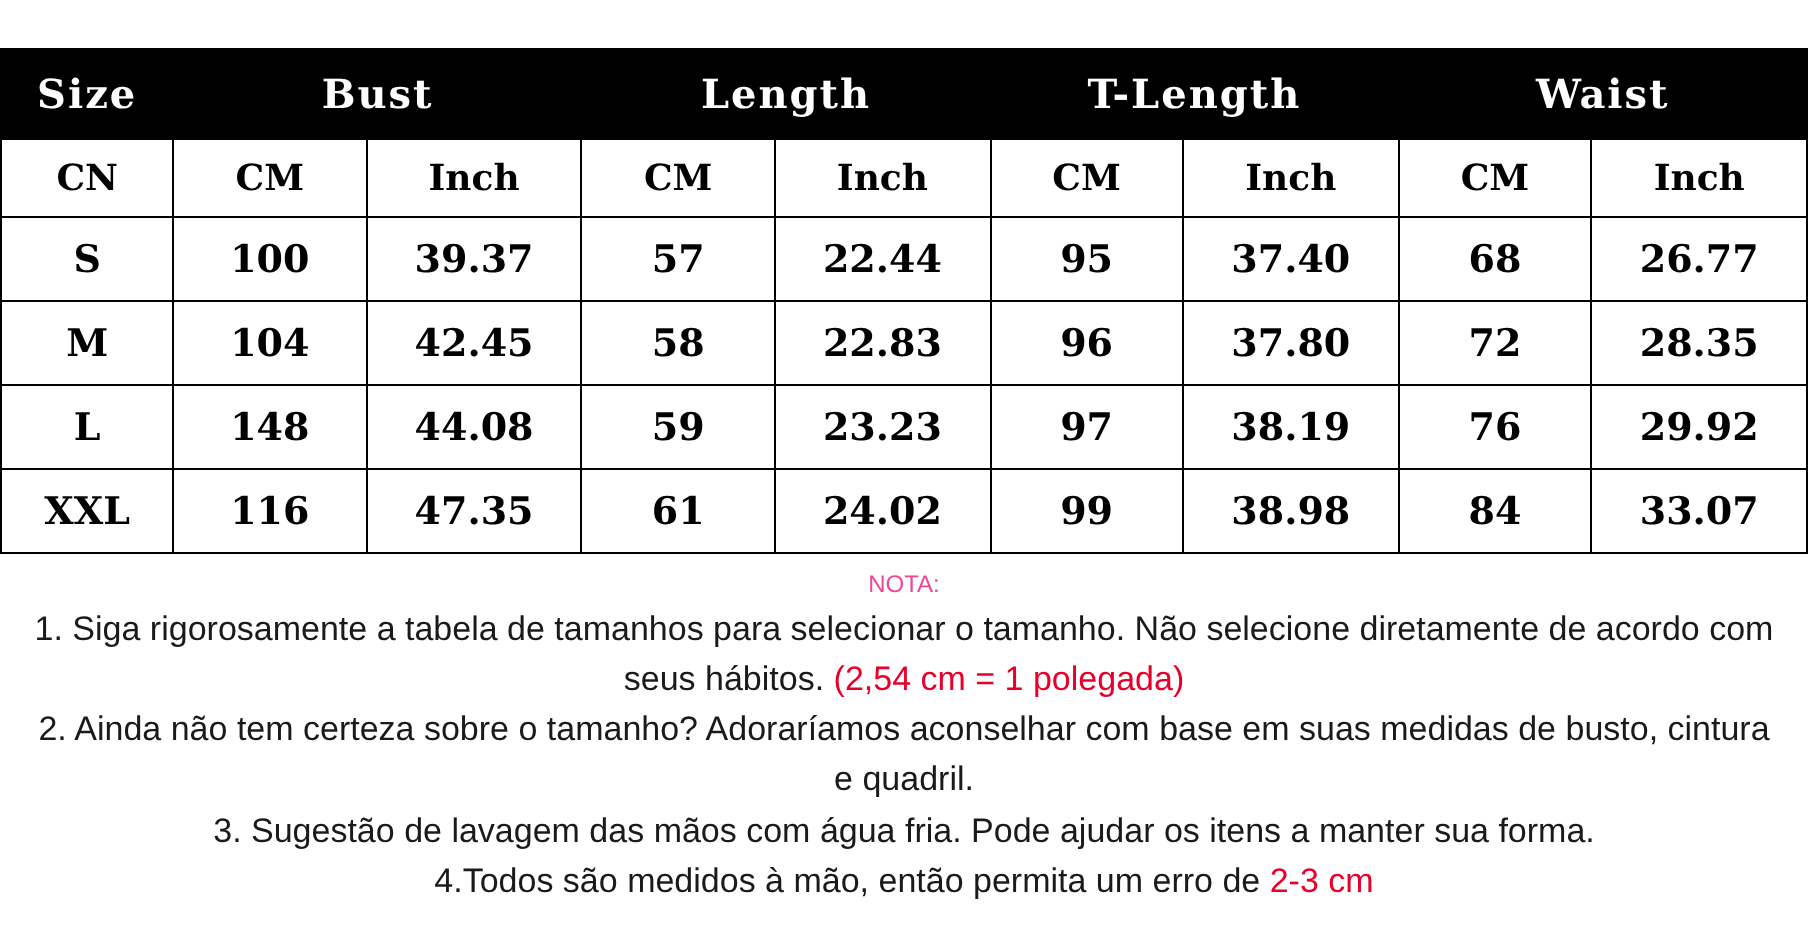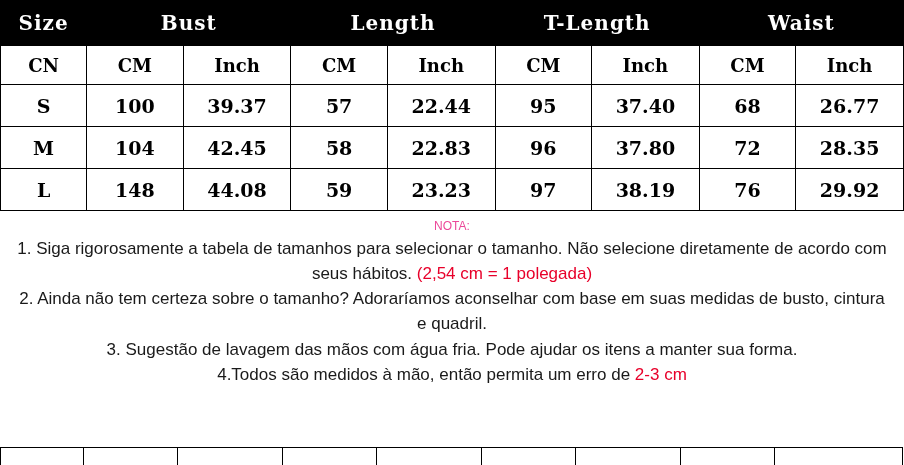--- a/index.html
+++ b/index.html
@@ -16,20 +16,21 @@
   .sheet {
     width: 904px;
     height: 465px;
     position: relative;
     background: #ffffff;
   }
   table.size-table {
     width: 904px;
     border-collapse: collapse;
     table-layout: fixed;
+    margin-top: 24px;
   }
   table.size-table td, table.size-table th {
     border: 1px solid #000000;
     text-align: center;
     vertical-align: middle;
     font-family: "DejaVu Serif", serif;
     font-weight: bold;
     color: #000000;
     background: #ffffff;
     padding: 0;
@@ -155,20 +156,31 @@
         <td>L</td>
         <td>148</td>
         <td>44.08</td>
         <td>59</td>
         <td>23.23</td>
         <td>97</td>
         <td>38.19</td>
         <td>76</td>
         <td>29.92</td>
       </tr>
+      <tr class="data-row">
+        <td>XXL</td>
+        <td>116</td>
+        <td>47.35</td>
+        <td>61</td>
+        <td>24.02</td>
+        <td>99</td>
+        <td>38.98</td>
+        <td>84</td>
+        <td>33.07</td>
+      </tr>
     </tbody>
   </table>
 
   <div class="note-block">
     <div class="note-title">NOTA:</div>
     <div class="note-line"><span>1. Siga rigorosamente a tabela de tamanhos para selecionar o tamanho. Não selecione diretamente de acordo com seus hábitos. </span><span class="red">(2,54 cm = 1 polegada)</span></div>
     <div class="note-line">2. Ainda não tem certeza sobre o tamanho? Adoraríamos aconselhar com base em suas medidas de busto, cintura e quadril.</div>
     <div class="note-line">3. Sugestão de lavagem das mãos com água fria. Pode ajudar os itens a manter sua forma.</div>
     <div class="note-line"><span>4.Todos são medidos à mão, então permita um erro de </span><span class="red">2-3 cm</span></div>
   </div>

